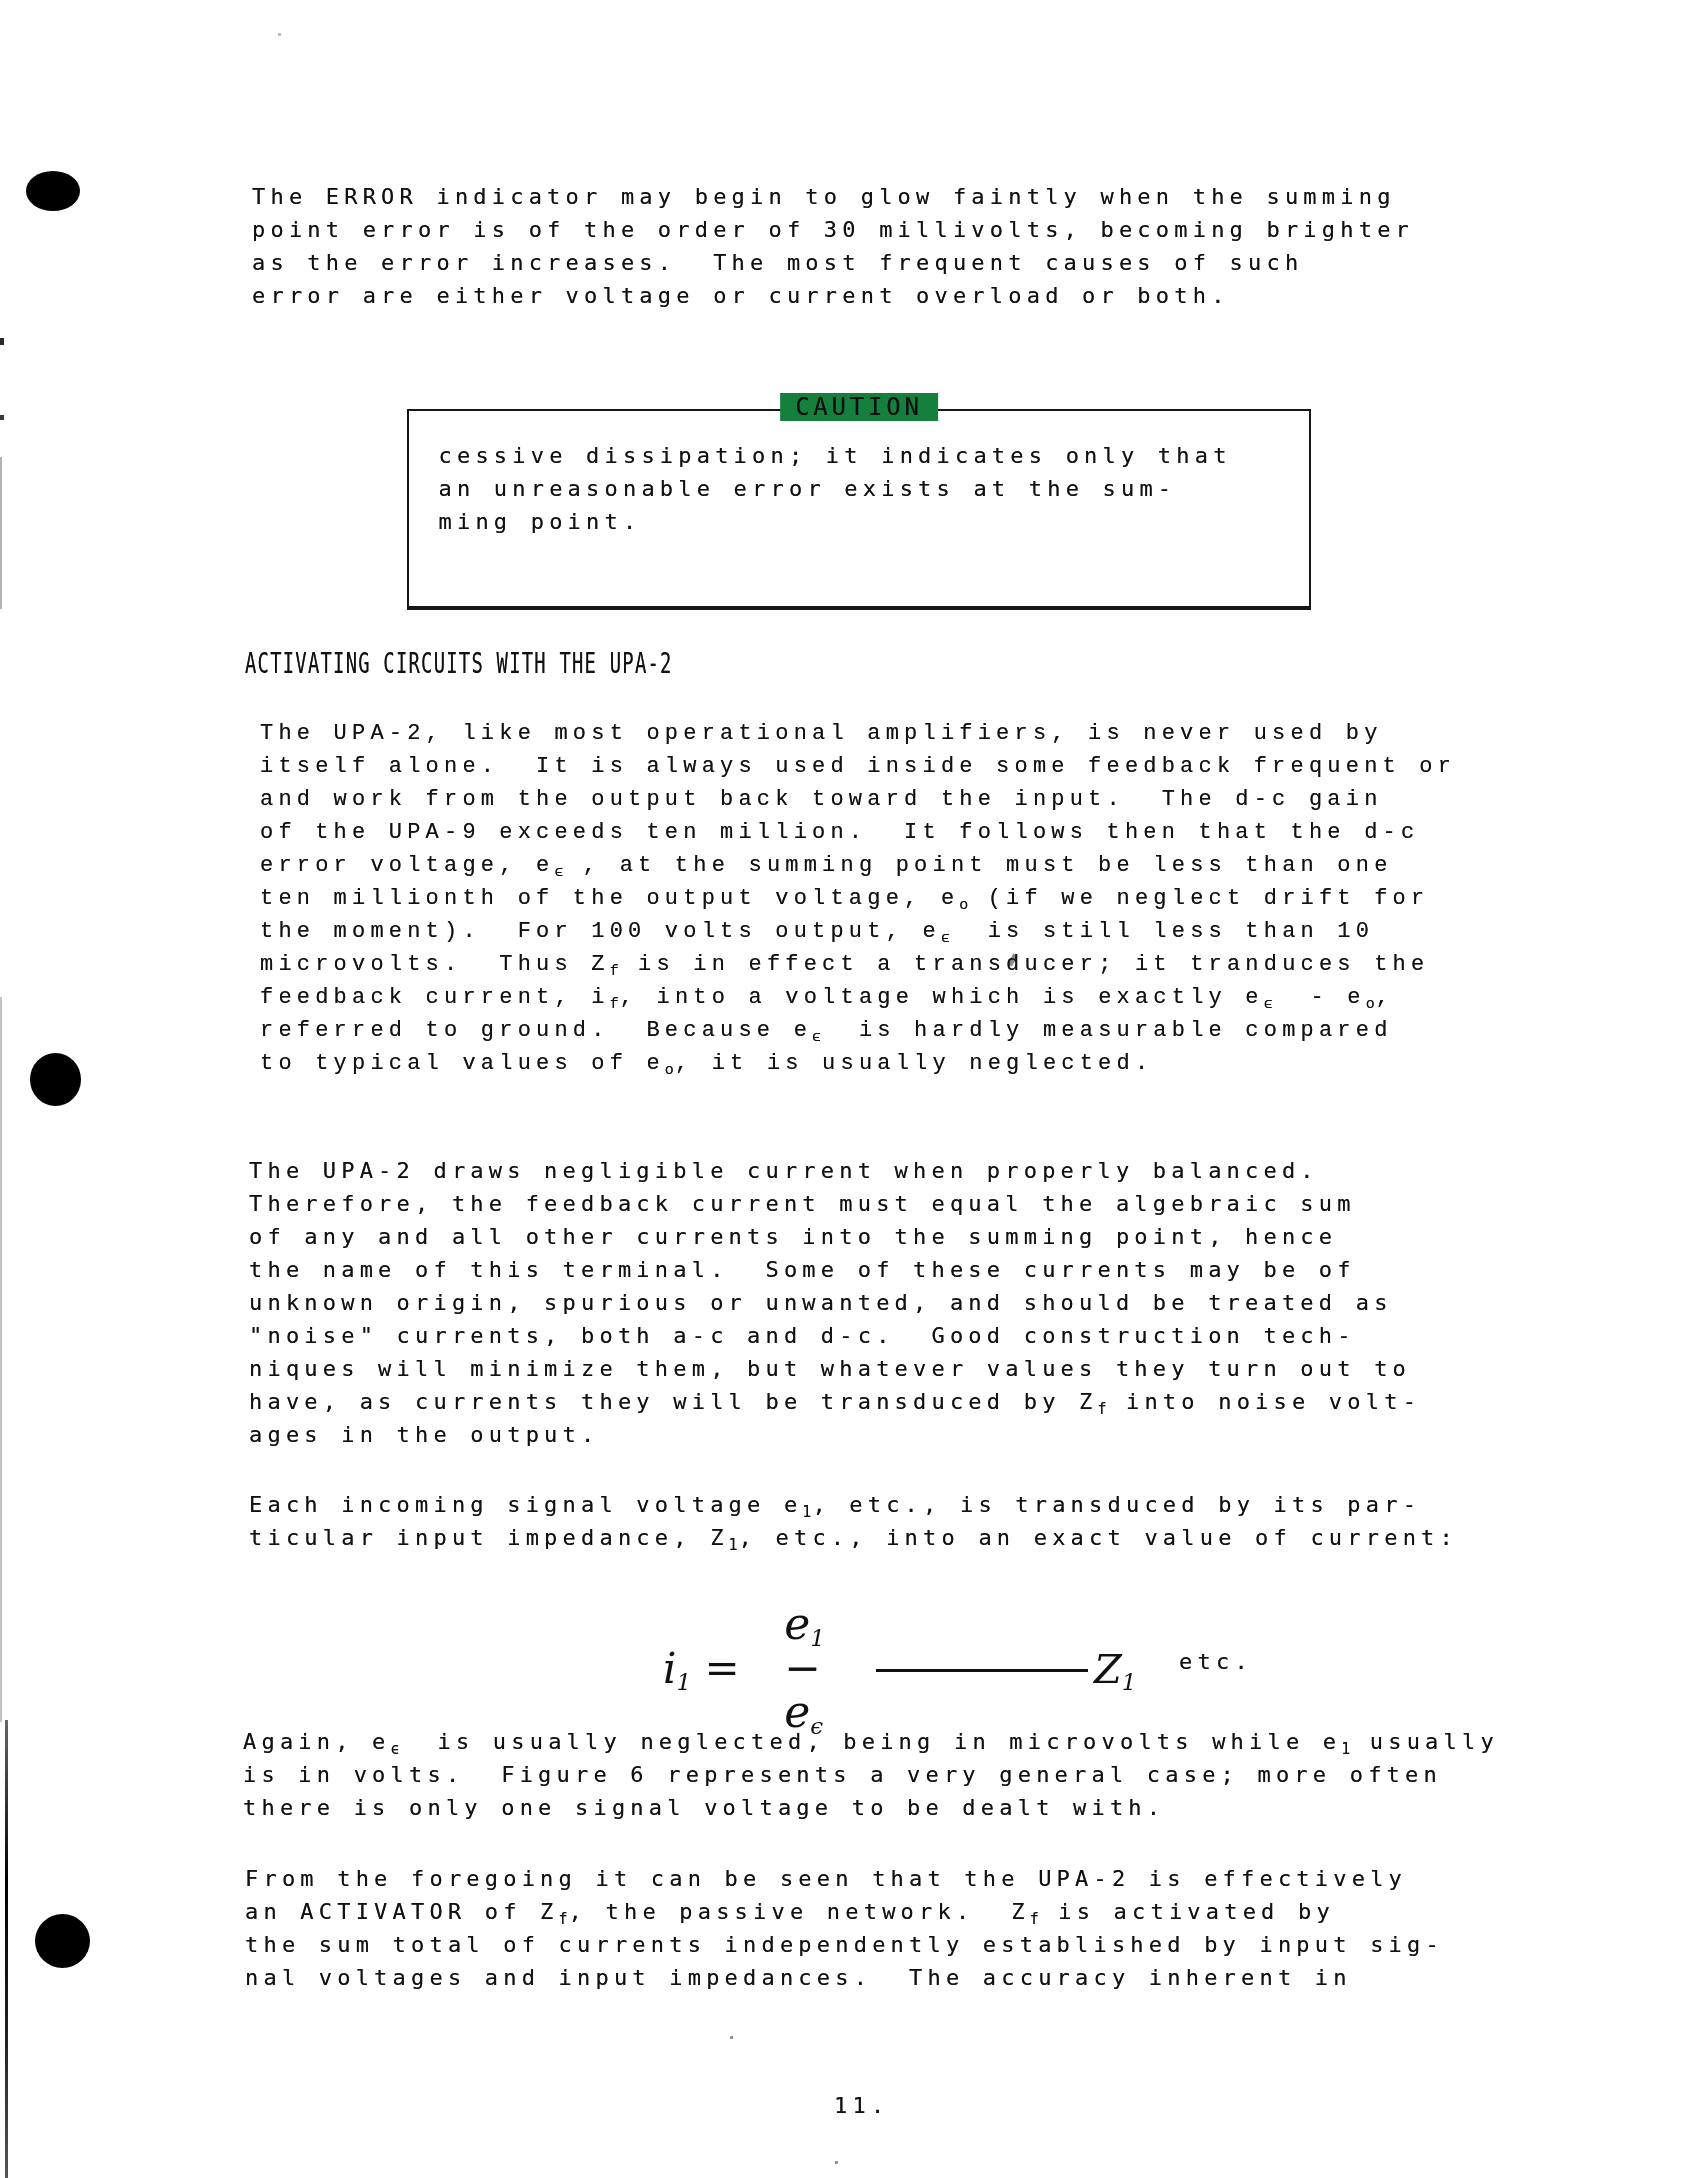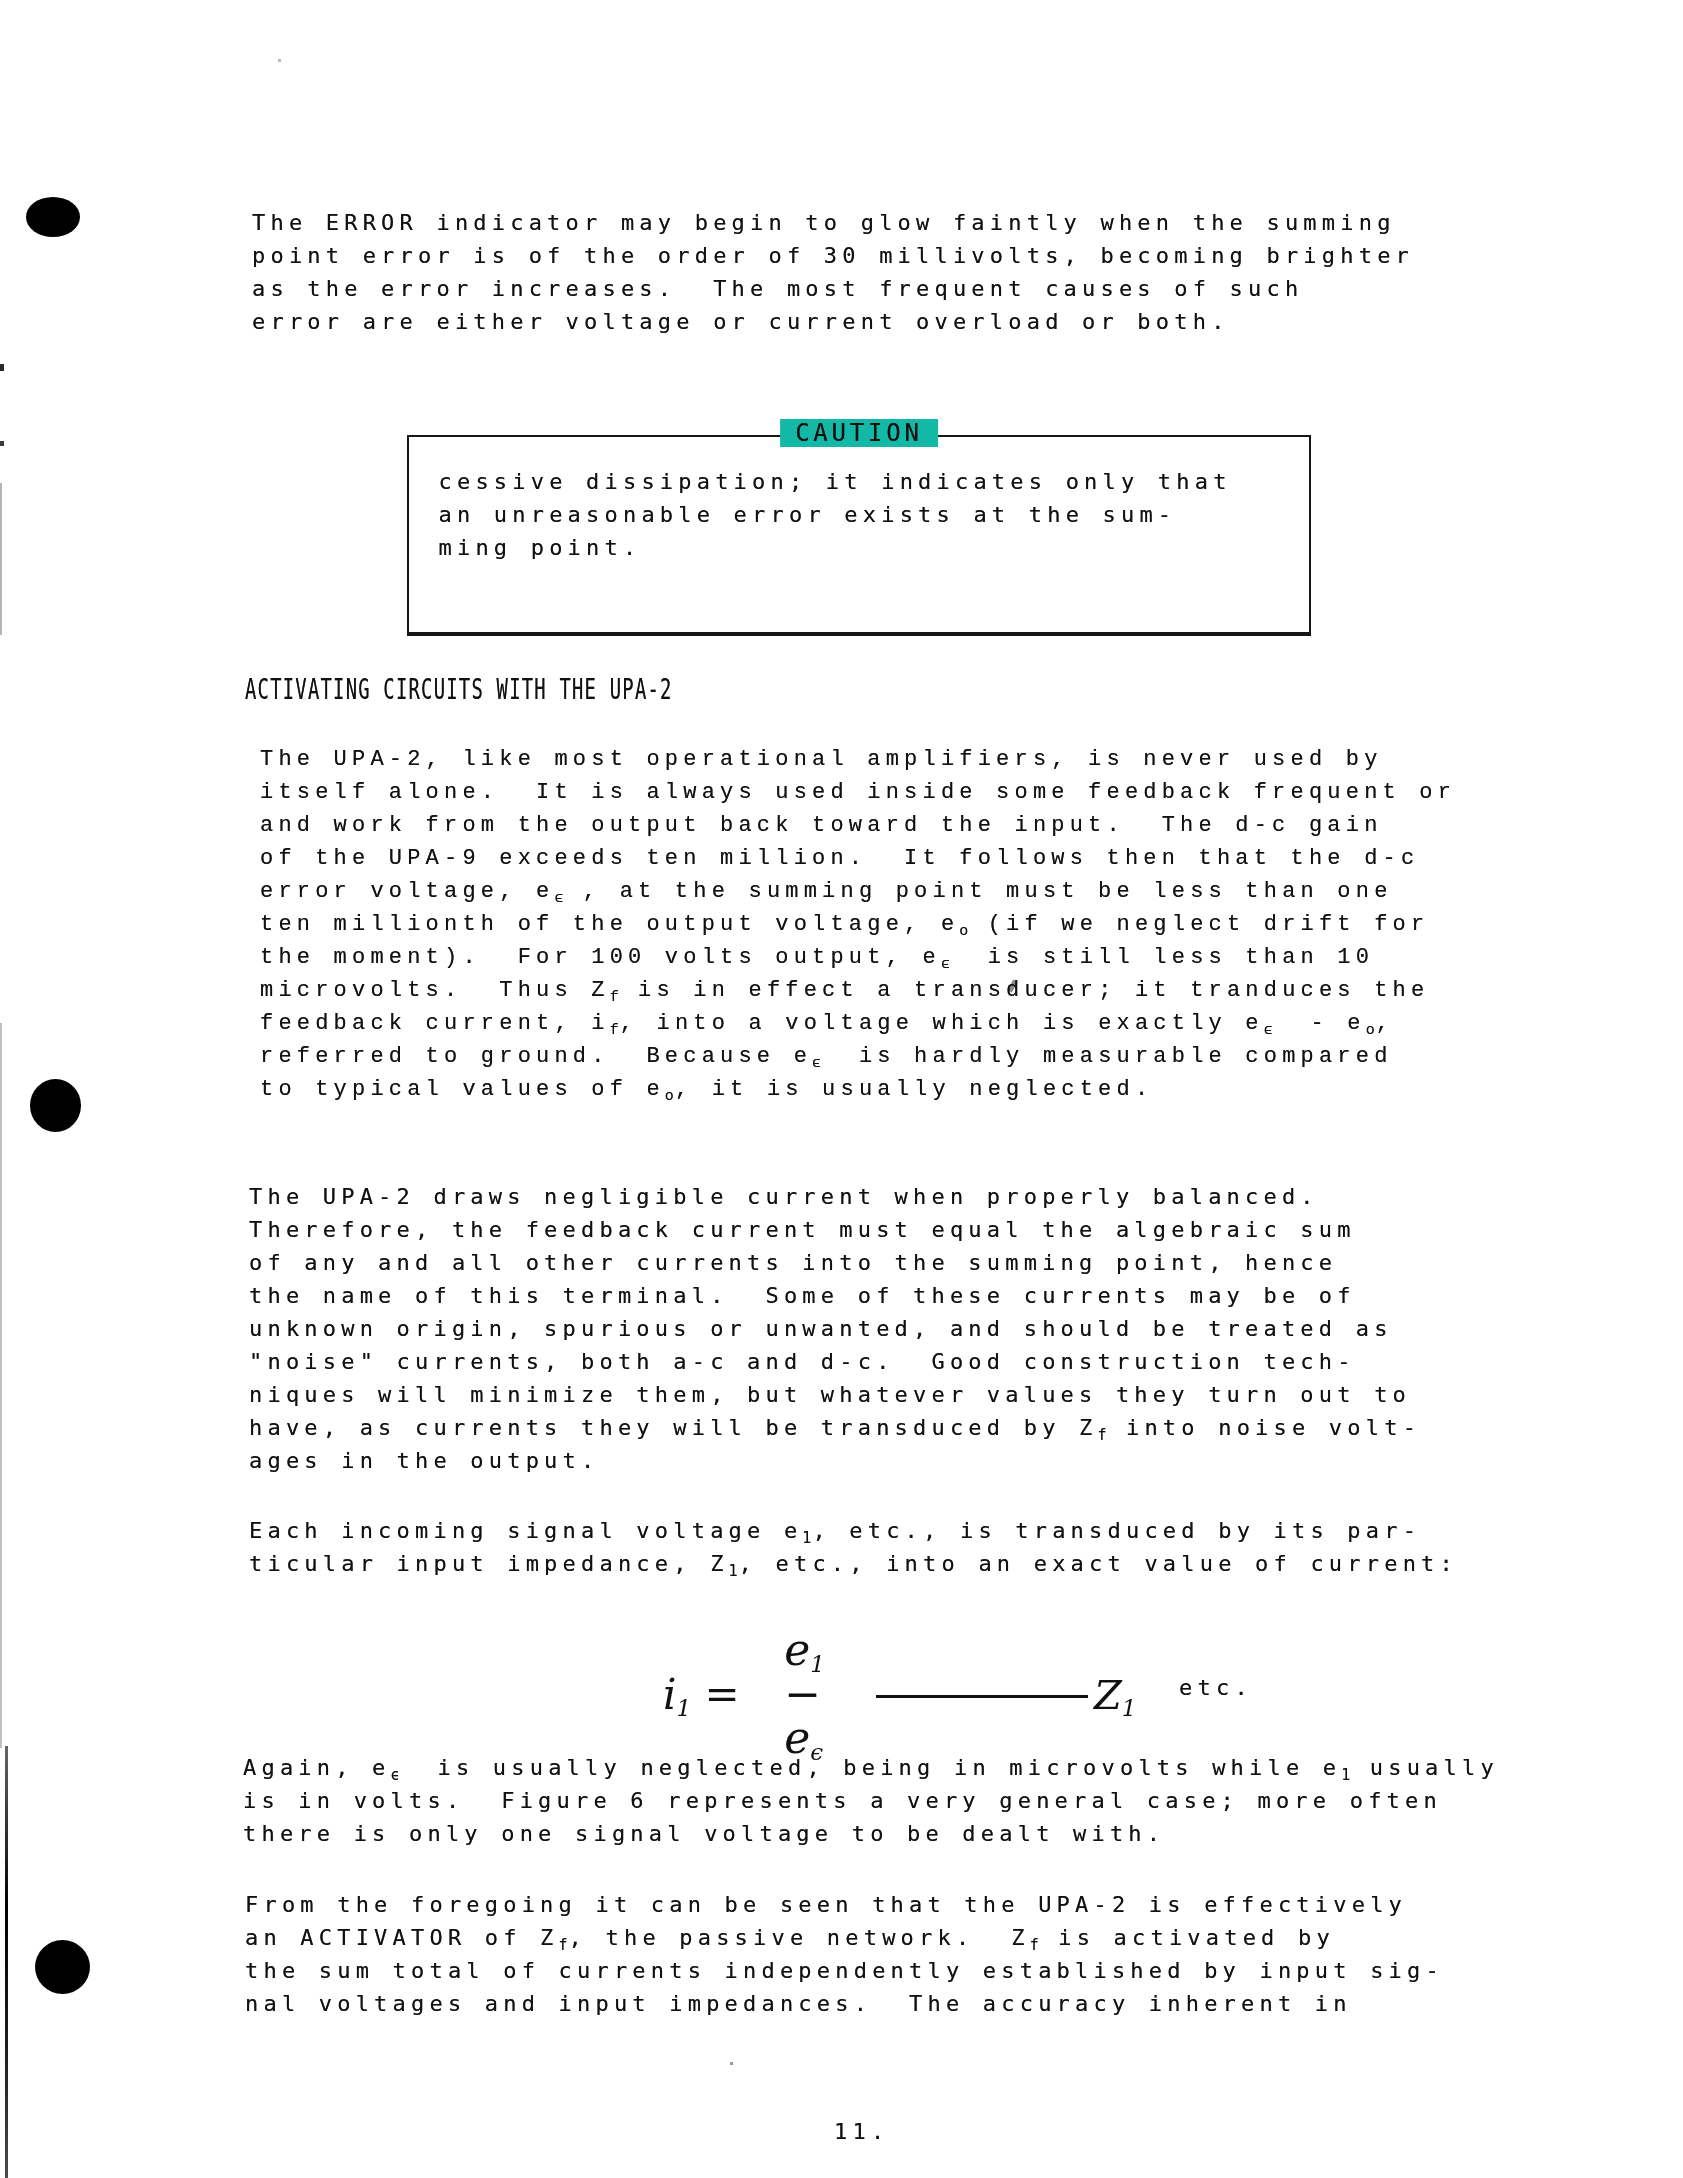--- a/index.html
+++ b/index.html
@@ -1,20 +1,20 @@
 <!DOCTYPE html>
 <html style="font-size:15px"><head>
 <meta charset="utf-8">
 <style>
   html,body{margin:0;padding:0;}
   body{
     width:1683px;height:2178px;position:relative;background:#ffffff;
     font-family:"DejaVu Sans Mono", monospace;color:#111;overflow:hidden;
   }
-  .page{position:absolute;inset:0;margin-top:26px;}
+  .page{position:absolute;inset:0;}
   .body-text{
     font-size:22px;letter-spacing:5.2px;line-height:33px;
     text-shadow:0 0 0.5px rgba(0,0,0,0.55);
   }
   .line{white-space:pre;}
   sub{font-size:15px;letter-spacing:1px;vertical-align:-0.32em;line-height:0;}
   .abs{position:absolute;}
 
   
   .p1{left:252px;top:180px;}
@@ -31,21 +31,21 @@
   }
   .heading .squeeze{display:inline-block;transform:scaleX(0.66);transform-origin:left center;}
 
   
   .caution-box{
     left:407px;top:409px;width:904px;height:201px;box-sizing:border-box;
     border:2.9px solid #171717;border-bottom-width:4.8px;background:#fff;
   }
   .caution-title{
     position:absolute;left:50%;top:-18px;transform:translateX(-50%);
-    background:#14b8a6;padding:0 15px;font-size:24px;letter-spacing:3.8px;
+    background:#15803d;padding:0 15px;font-size:24px;letter-spacing:3.8px;
     white-space:pre;text-shadow:0 0 0.5px rgba(0,0,0,0.6);
   }
   .caution-body{padding:27.6px 0 0 29.5px;}
 
   
   .equation{
     left:663px;top:1602px;display:flex;align-items:center;gap:37px;
     font-family:"DejaVu Serif", serif;font-style:italic;
   }
   .equation sub{font-size:23px;letter-spacing:0;}

